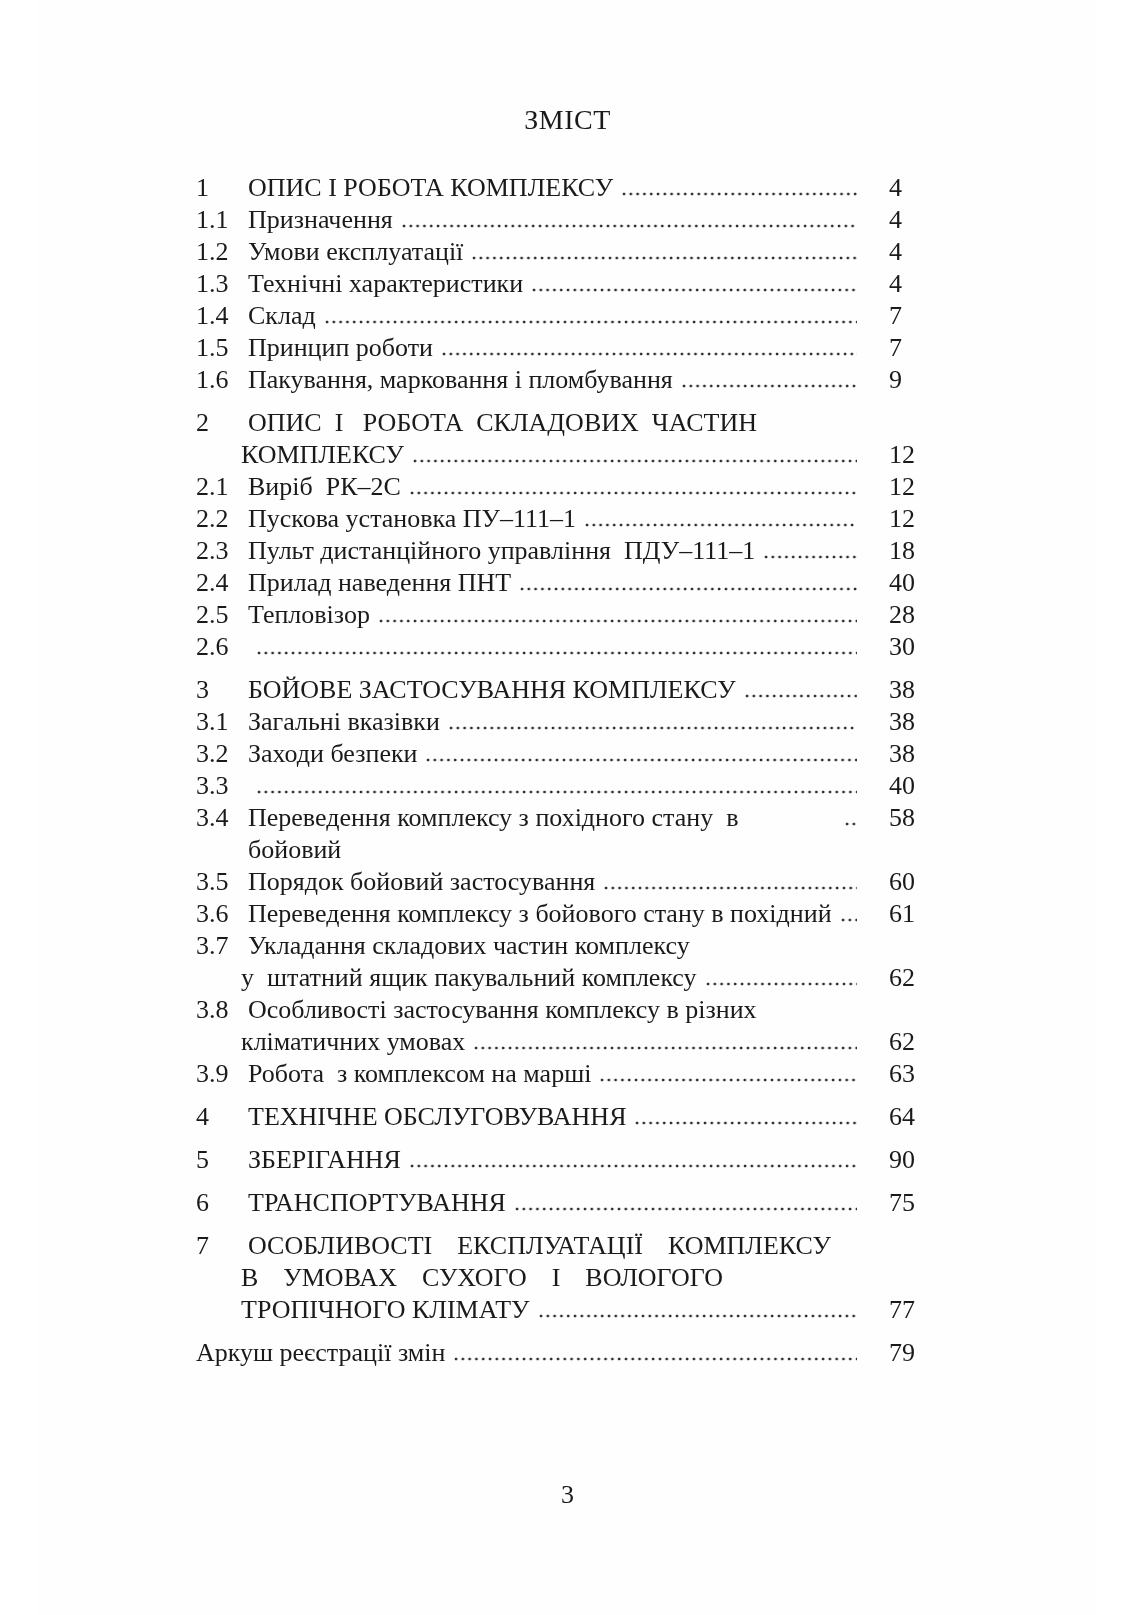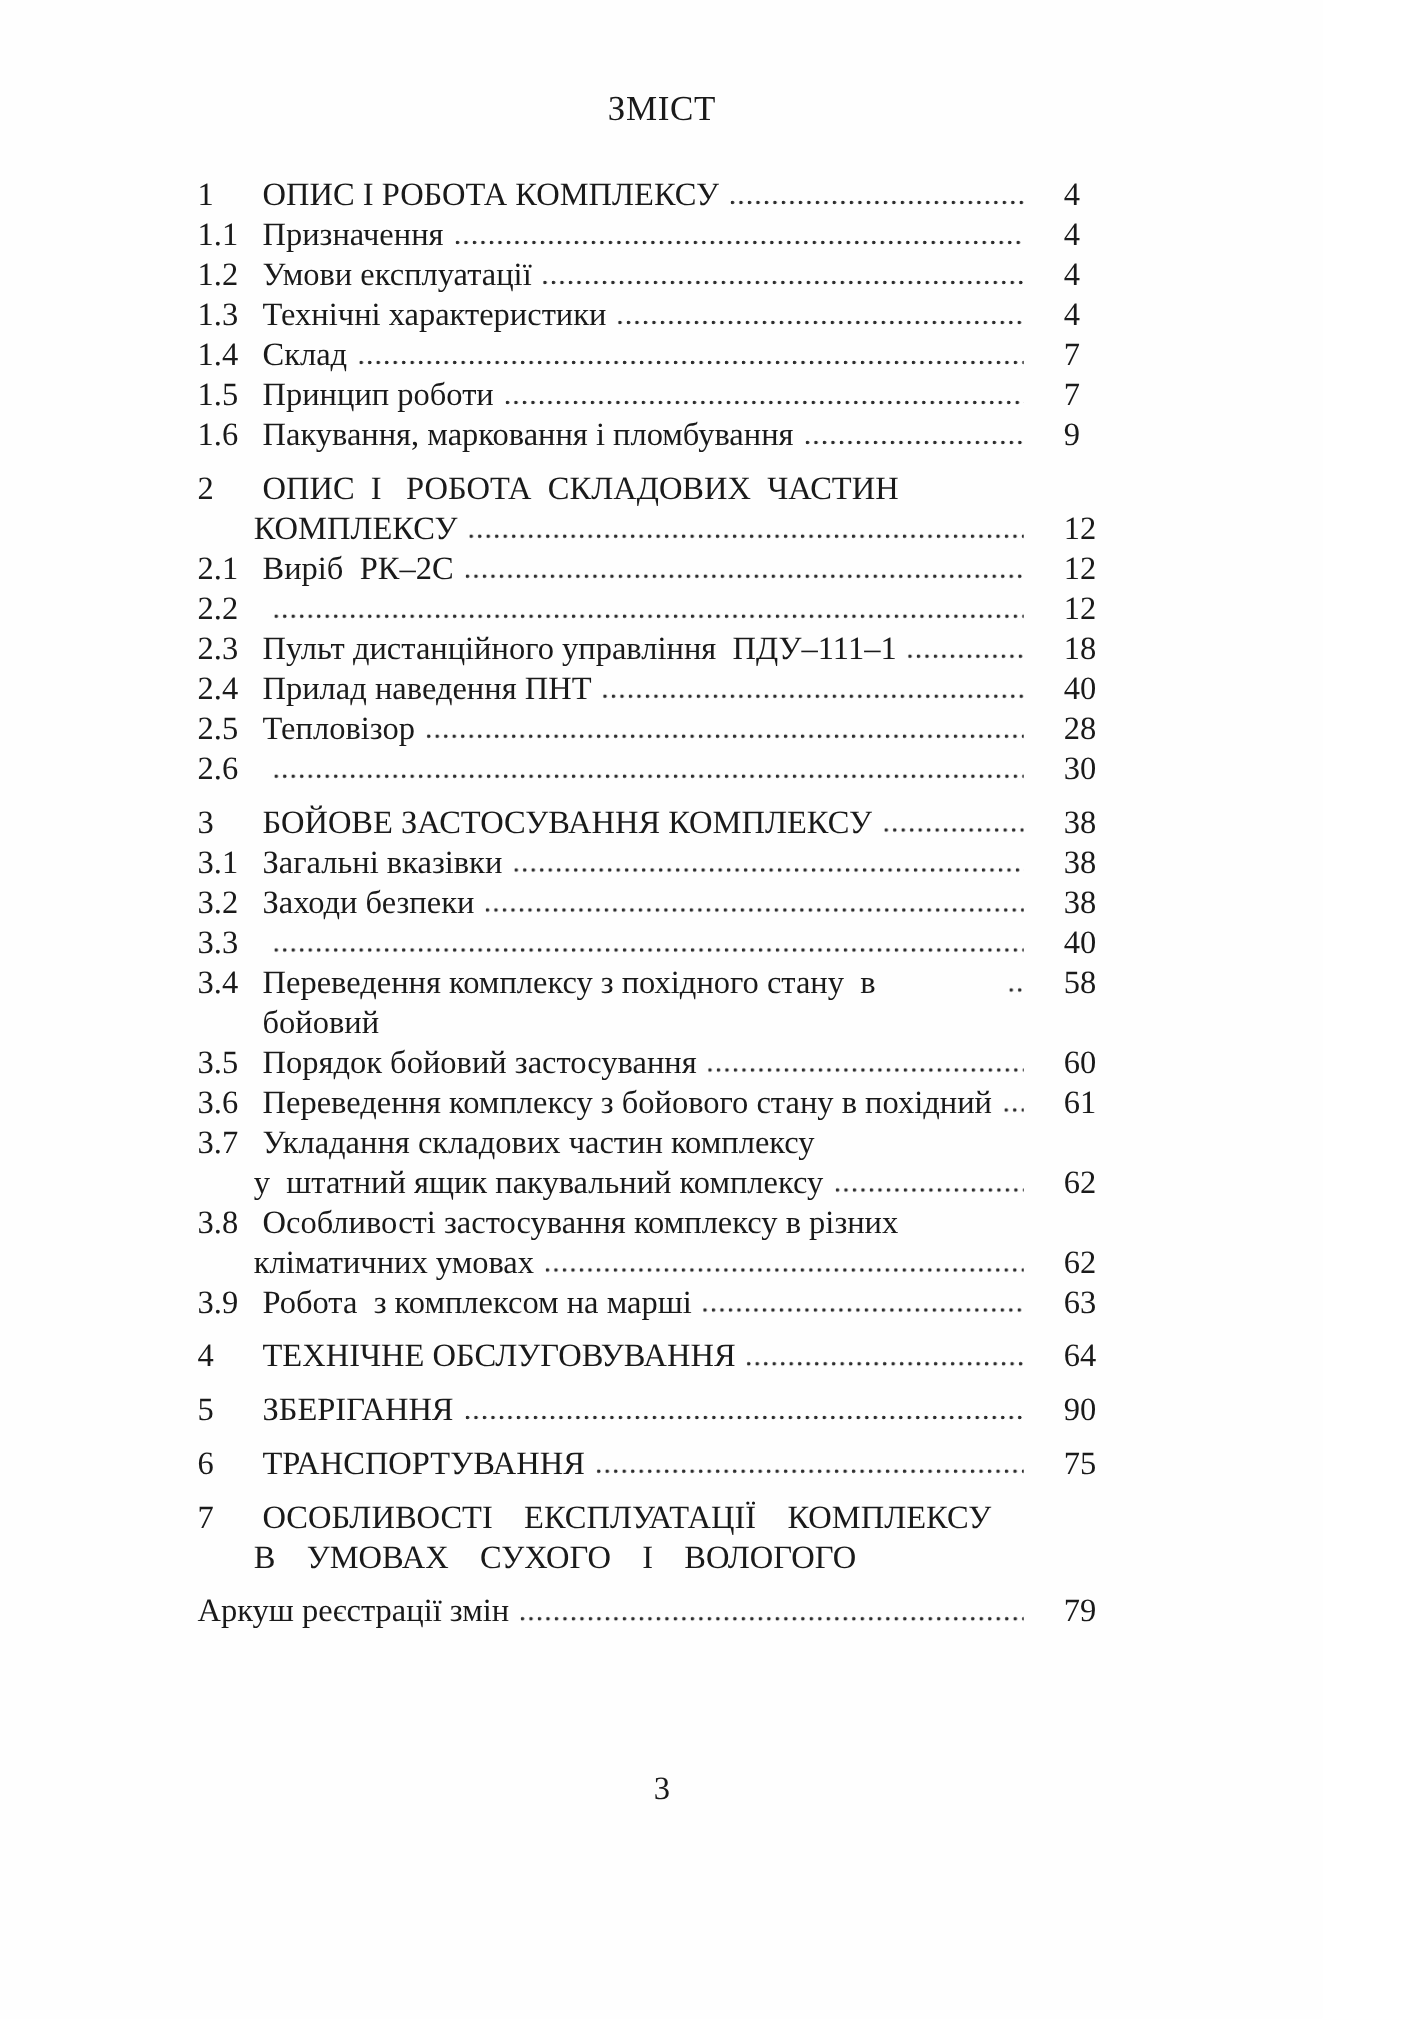--- a/index.html
+++ b/index.html
@@ -11,22 +11,23 @@
     width: 1142px;
     height: 1615px;
     overflow: hidden;
     font-family: "Liberation Serif", "DejaVu Serif", serif;
     color: #1a1a1a;
   }
   .page {
     box-sizing: border-box;
     width: 1058px;
     height: 1615px;
-    padding: 70px 157px 40px 158px;
+    padding: 102px 157px 40px 158px;
     background: #fefefe;
+    margin-left: 38px;
   }
   .doc-title {
     font-size: 28px;
     font-weight: normal;
     line-height: 36px;
     text-align: center;
     margin: 0 0 34px 0;
     letter-spacing: 0.5px;
   }
   .toc { width: 100%; }
@@ -141,20 +142,21 @@
 
     <div class="row">
       <span class="num">2.1</span>
       <span class="ttl">Виріб  РК–2С</span>
       <span class="leader"></span>
       <span class="pg">12</span>
     </div>
 
     <div class="row">
       <span class="num">2.2</span>
+      <span class="ttl">Пускова установка ПУ–111–1</span>
       <span class="leader"></span>
       <span class="pg">12</span>
     </div>
 
     <div class="row">
       <span class="num">2.3</span>
       <span class="ttl">Пульт дистанційного управління  ПДУ–111–1</span>
       <span class="leader"></span>
       <span class="pg">18</span>
     </div>
@@ -282,20 +284,26 @@
     <div class="row gap wide">
       <span class="num">7</span>
       <span class="ttl">ОСОБЛИВОСТІ  ЕКСПЛУАТАЦІЇ  КОМПЛЕКСУ</span>
     </div>
 
     <div class="row cont wide">
       <span class="num"></span>
       <span class="ttl">В  УМОВАХ  СУХОГО  І  ВОЛОГОГО</span>
     </div>
 
+    <div class="row cont">
+      <span class="num"></span>
+      <span class="ttl">ТРОПІЧНОГО КЛІМАТУ</span>
+      <span class="leader"></span>
+      <span class="pg">77</span>
+    </div>
 
     <div class="row gap">
       <span class="ttl">Аркуш реєстрації змін</span>
       <span class="leader"></span>
       <span class="pg">79</span>
     </div>
 
   </div>
 
   <div class="footer">

